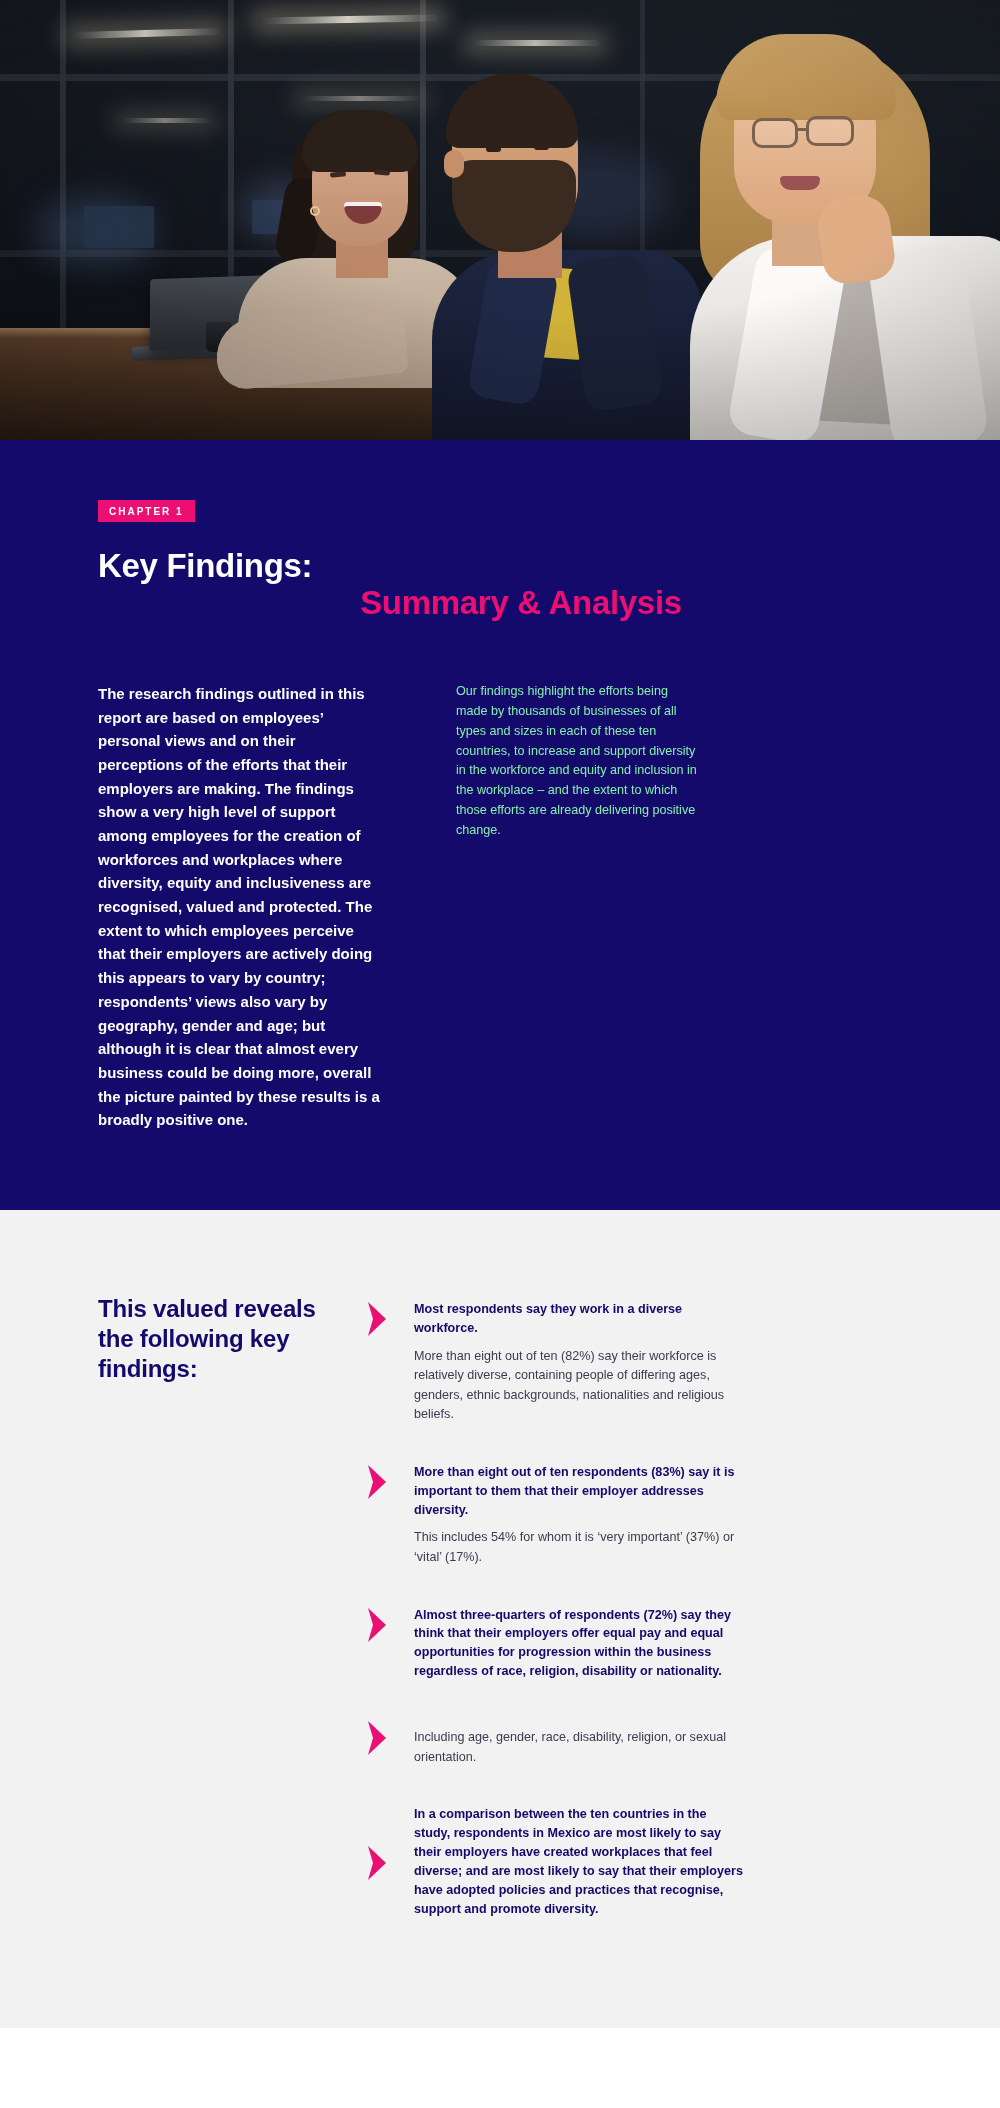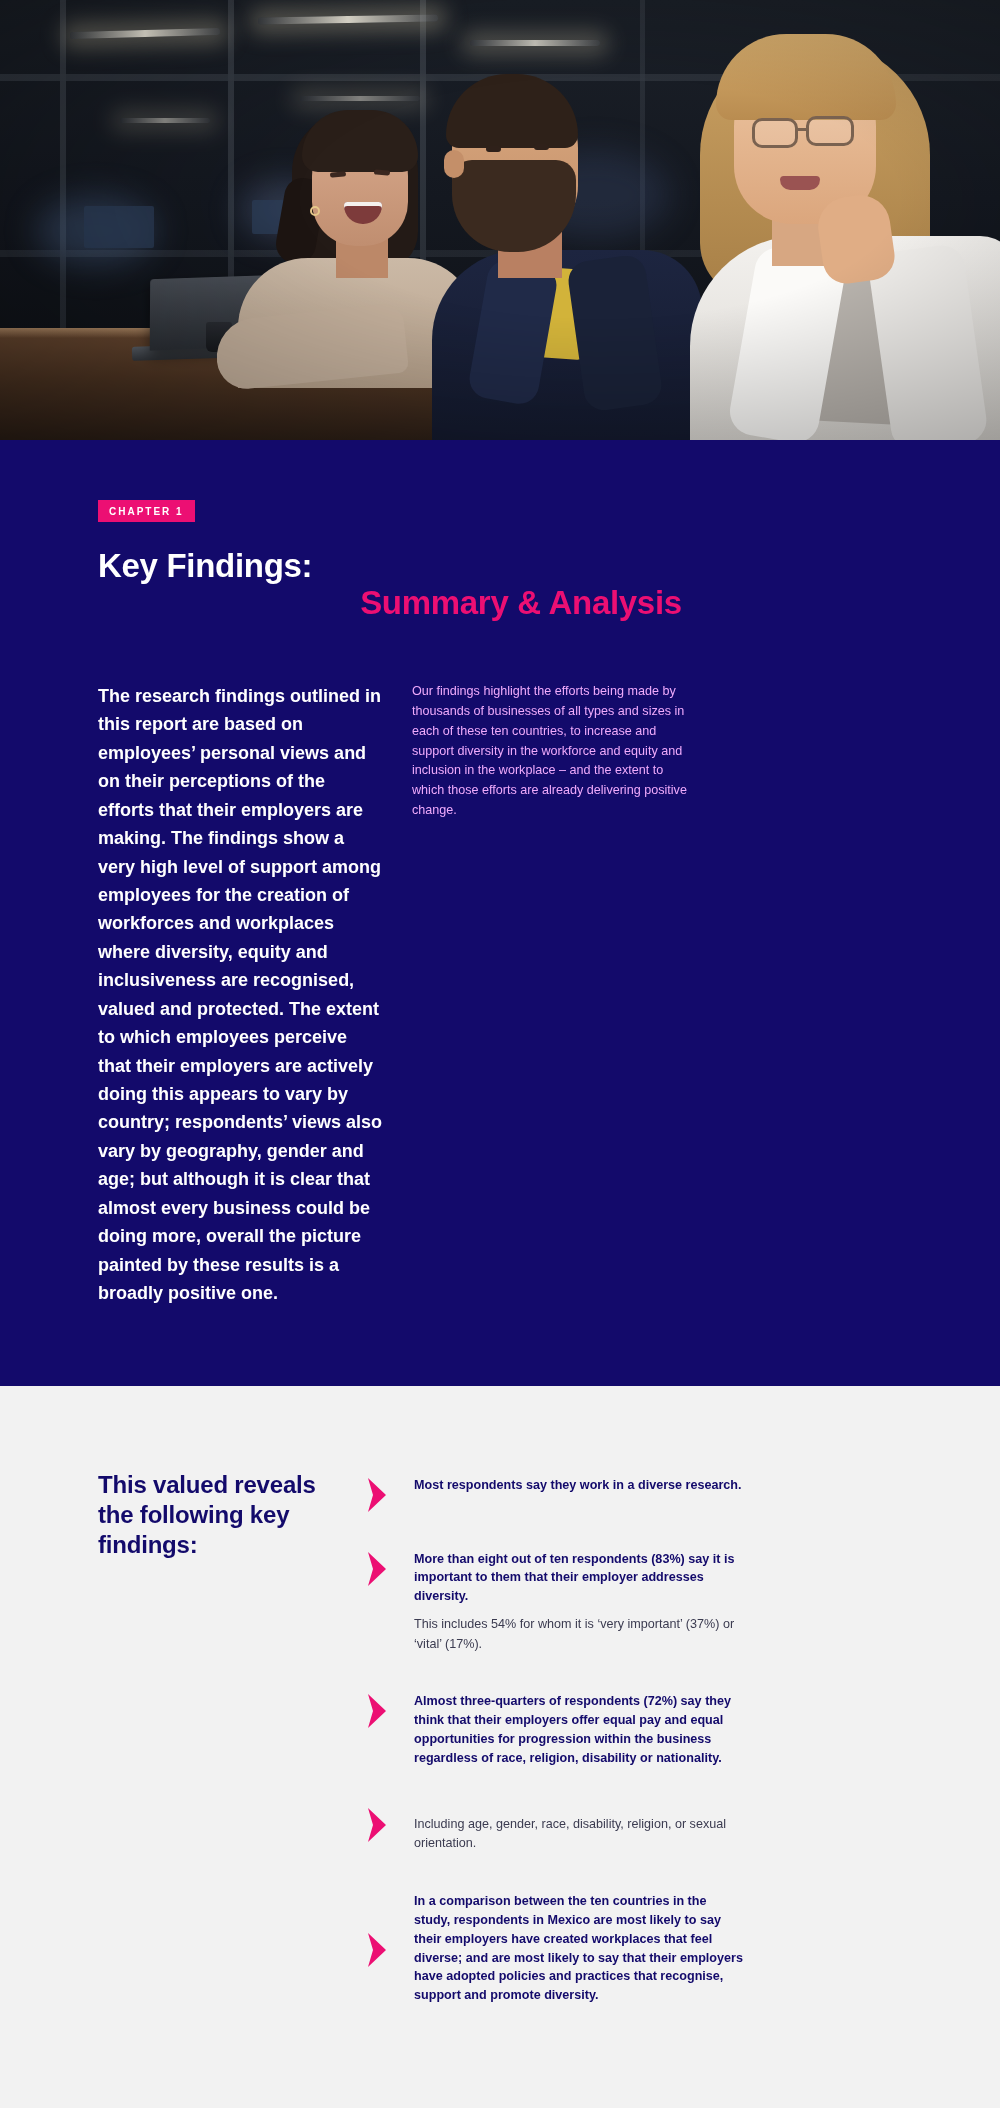--- a/index.html
+++ b/index.html
@@ -263,28 +263,29 @@
   }
   .chapter h1 .pink { color: #ec0f73; display: block; text-align: center; }
   .chapter-cols {
     display: flex;
     gap: 28px;
     margin-top: 60px;
   }
   .chapter-col { width: 286px; }
   .chapter-col.left p {
     color: #ffffff;
-    font-size: 18px;
+    font-size: 15px;
     line-height: 1.58;
     font-weight: bold;
   }
   .chapter-col.right p {
-    color: #f0abfc;
+    color: #86efac;
     font-size: 12.6px;
     line-height: 1.58;
+    margin-left: 44px;
   }
 
   
   .findings {
     background: #f2f2f2;
     padding: 84px 98px 110px 98px;
     display: flex;
     gap: 20px;
     min-height: 690px;
   }
@@ -417,21 +418,22 @@
 
     <div class="findings-list">
 
       <div class="finding">
         <div class="chev">
           <svg width="22" height="34" viewBox="0 0 22 34" xmlns="http://www.w3.org/2000/svg">
             <path d="M2 0 L20 17 L2 34 L7 17 Z" fill="#ec0f73"></path>
           </svg>
         </div>
         <div class="finding-text">
-          <div class="finding-head">Most respondents say they work in a diverse research.</div>
+          <div class="finding-head">Most respondents say they work in a diverse workforce.</div>
+          <div class="finding-sub">More than eight out of ten (82%) say their workforce is relatively diverse, containing people of differing ages, genders, ethnic backgrounds, nationalities and religious beliefs.</div>
         </div>
       </div>
 
       <div class="finding">
         <div class="chev">
           <svg width="22" height="34" viewBox="0 0 22 34" xmlns="http://www.w3.org/2000/svg">
             <path d="M2 0 L20 17 L2 34 L7 17 Z" fill="#ec0f73"></path>
           </svg>
         </div>
         <div class="finding-text">

